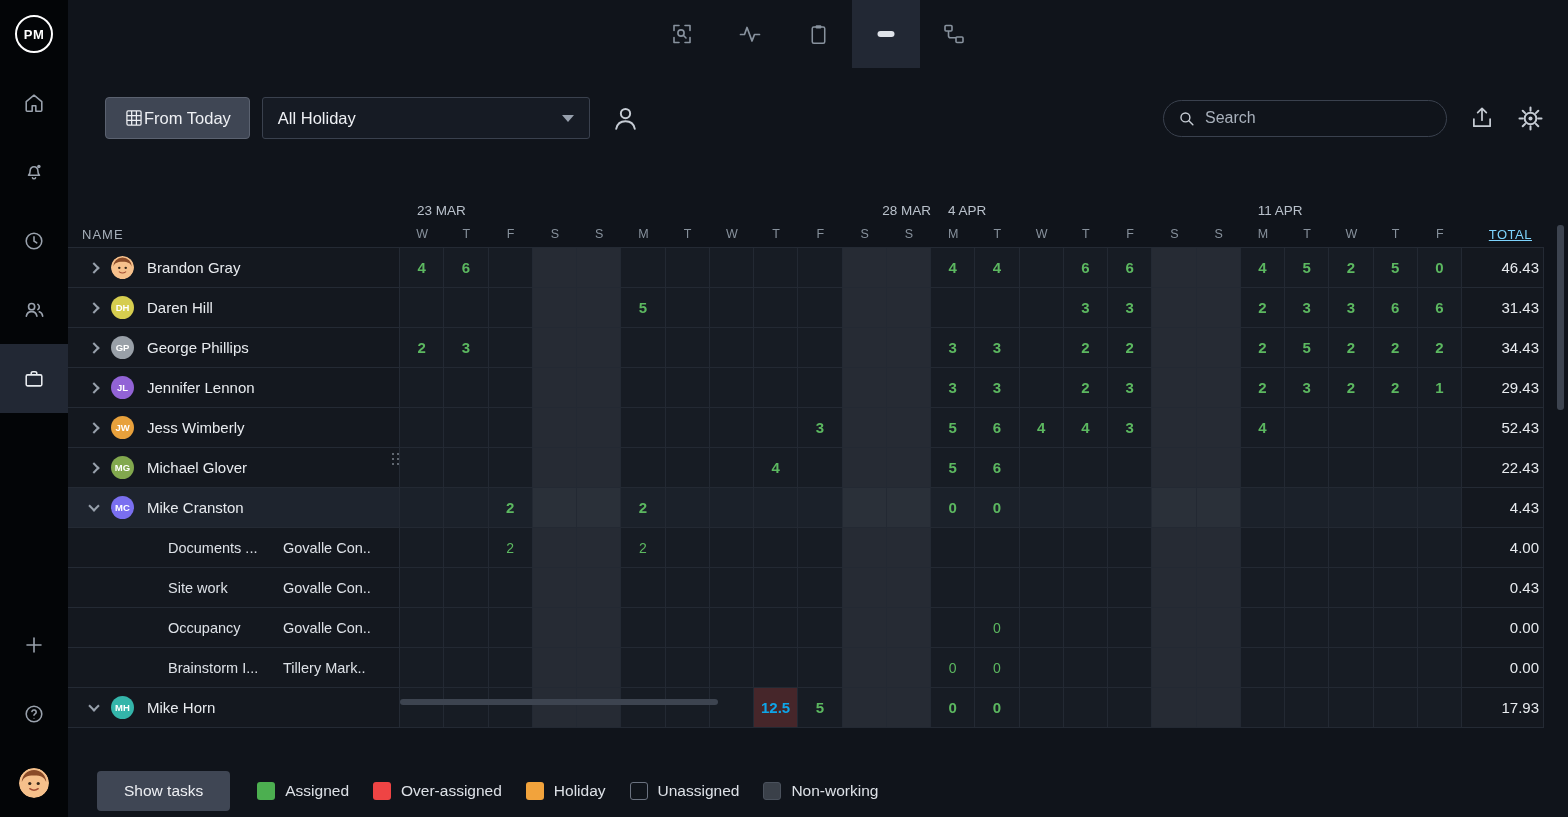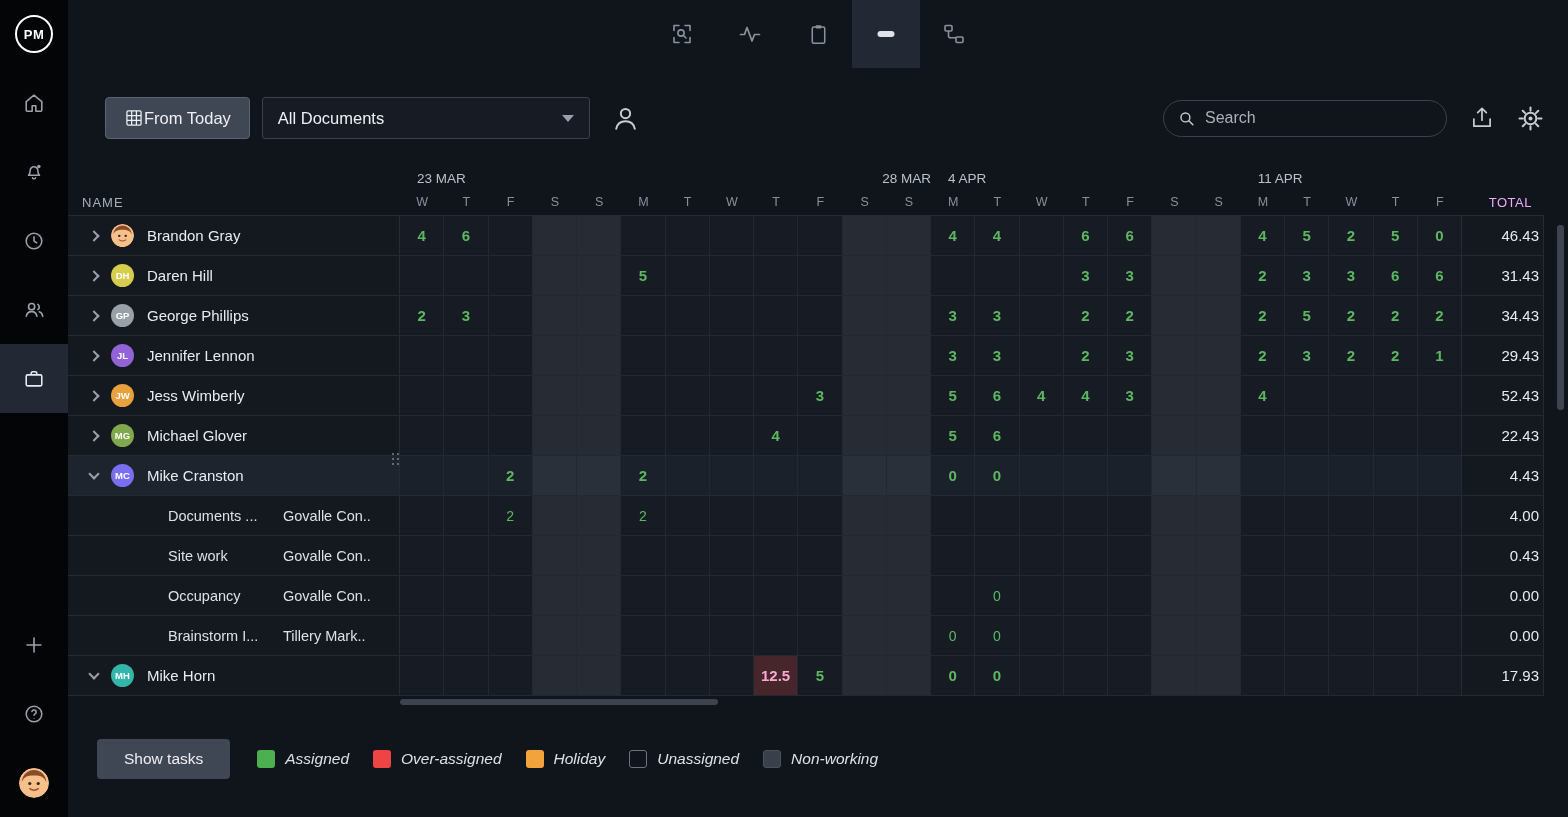--- a/index.html
+++ b/index.html
@@ -35,63 +35,63 @@
   .toolbar-right { margin-left:auto; display:flex; align-items:center; gap:22px; }
   .search { display:flex; align-items:center; gap:10px; width:284px; height:37px; border:1px solid #3a414e;
             border-radius:19px; padding:0 14px; color:#c6ccd4; }
   .search input { background:transparent; border:none; outline:none; color:#e5e5e5; font-size:16px; font-family:inherit; width:100%; }
   .search input::placeholder { color:#a9b1bc; }
   .icon-btn { color:#c6ccd4; cursor:pointer; display:flex; }
 
   
   .grid-wrap { margin-top:27px; width:1476px; position:relative; flex-shrink:0; }
   .ghead-top, .ghead-row, .grid-row { display:grid; grid-template-columns:332px repeat(24,44.25px) 82px; }
-  .ghead-top { height:22px; align-items:center; }
+  .ghead-top { height:22px; align-items:center;margin-top:32px; }
   .group-label { color:#b9c1cb; font-size:13.5px; padding-left:17px; white-space:nowrap; }
   .ghead-row { height:26px; align-items:center; }
   .name-header { grid-column:1; color:#a6afba; font-size:13px; letter-spacing:1px; padding-left:14px; }
   .day-letter { text-align:center; color:#87919c; font-size:12.5px; }
-  .total-header { color:#f0abfc; font-size:13px; letter-spacing:.5px; text-align:right; padding-right:12px; }
+  .total-header { color:#7dd3fc; font-size:13px; letter-spacing:.5px; text-align:right; padding-right:12px;text-decoration:underline; }
   .grid-body { border-top:1px solid #242a34; }
   .grid-row { height:40px; }
   .name-cell { display:flex; align-items:center; background:#14181f; border-bottom:1px solid #242a34;
                border-right:1px solid #242a34; padding-left:22px; gap:13px; cursor:pointer; overflow:hidden; }
   .grid-row.task .name-cell { padding-left:100px; gap:0; }
   .task-nm { width:115px; color:#dde1e7; font-size:14.5px; white-space:nowrap; }
   .proj-nm { color:#dde1e7; font-size:14.5px; white-space:nowrap; }
   .chev { width:8px; height:8px; border-right:2px solid #98a1ac; border-bottom:2px solid #98a1ac;
           transform:rotate(-45deg); flex-shrink:0; }
   .chev.down { transform:rotate(45deg); margin-top:-4px; }
   .avatar { width:23px; height:23px; border-radius:50%; color:#fff; font-size:9.5px; font-weight:700;
             display:flex; align-items:center; justify-content:center; flex-shrink:0; overflow:hidden; }
   .avatar svg { width:23px; height:23px; display:block; }
   .nm { color:#e8ebef; font-size:15px; white-space:nowrap; }
   .cell { background:#171c24; border-right:1px solid #232933; border-bottom:1px solid #232933;
           display:flex; align-items:center; justify-content:center; color:#5cb860; font-size:15px; font-weight:700; cursor:pointer; }
   .cell.weekend { background:#262b34; }
   .grid-row.task .cell { font-weight:400; font-size:14px; }
-  .cell.over { background:#46262a; color:#f9a8d4; }
+  .cell.over { background:#46262a; color:#0ea5e9; }
   .total-cell { background:#14181f; border-bottom:1px solid #242a34; border-right:1px solid #242a34;
                 display:flex; align-items:center; justify-content:flex-end; padding-right:4px;
                 color:#e8ebef; font-size:15px; font-weight:500; }
   .grid-row.selected .name-cell { background:#1e242e; }
   .grid-row.selected .cell { background:#1b212a; }
   .grid-row.selected .cell.weekend { background:#2a3039; }
 
   .col-resize { position:absolute; left:324px; top:286px; width:8px; height:20px; display:grid;
                 grid-template-columns:2px 2px; grid-auto-rows:2px; gap:3px; cursor:col-resize; }
   .col-resize i { width:2px; height:2px; background:#7a828d; border-radius:50%; }
   .hscroll { position:absolute; left:332px; top:532px; width:318px; height:6px; background:#3d4450; border-radius:3px; cursor:pointer; }
   .vscroll { position:absolute; right:4px; top:225px; width:7px; height:185px; background:#3d4450; border-radius:3px; cursor:pointer; }
 
   
   .footer { display:flex; align-items:center; margin:43px 24px 0 29px; gap:27px; }
   .show-tasks { background:#3f4654; color:#eef0f4; font-size:15.5px; border:none; border-radius:4px;
                 padding:0 27px; height:40px; font-family:inherit; cursor:pointer; }
-  .legend { display:flex; align-items:center; gap:24px;font-style:italic; }
+  .legend { display:flex; align-items:center; gap:24px; }
   .legend-item { display:flex; align-items:center; gap:10px; color:#dde1e7; font-size:15.5px; }
   .swatch { width:18px; height:18px; border-radius:3px; flex-shrink:0; }
   .swatch.unassigned { background:transparent; border:1.5px solid #6b7280; }
   .swatch.non-working { border:1px solid #4a515c; }
 </style>
 </head>
 <body>
 
 <div class="app">
 
@@ -195,21 +195,21 @@
 
     <div class="toolbar">
       <button class="btn-from-today">
         <svg width="20" height="20" viewBox="0 0 24 24" fill="none" stroke="currentColor" stroke-width="1.5">
             <rect x="3.5" y="3.5" width="17" height="17" rx="1.5"></rect>
             <path d="M3.5 9h17M3.5 14.7h17M9.2 3.5v17M14.9 3.5v17"></path>
           </svg>
         <span>From Today</span>
       </button>
       <div class="dropdown">
-        <span>All Documents</span>
+        <span>All Holiday</span>
         <span class="dd-caret"></span>
       </div>
       <div class="person-btn">
         <svg width="31" height="31" viewBox="0 0 24 24" fill="none" stroke="currentColor" stroke-width="1.5" stroke-linecap="round">
             <circle cx="12" cy="8.2" r="3.6"></circle>
             <path d="M4.8 20c.8-3.8 3.7-5.8 7.2-5.8s6.4 2 7.2 5.8"></path>
           </svg>
       </div>
       <div class="toolbar-right">
         <div class="search">

